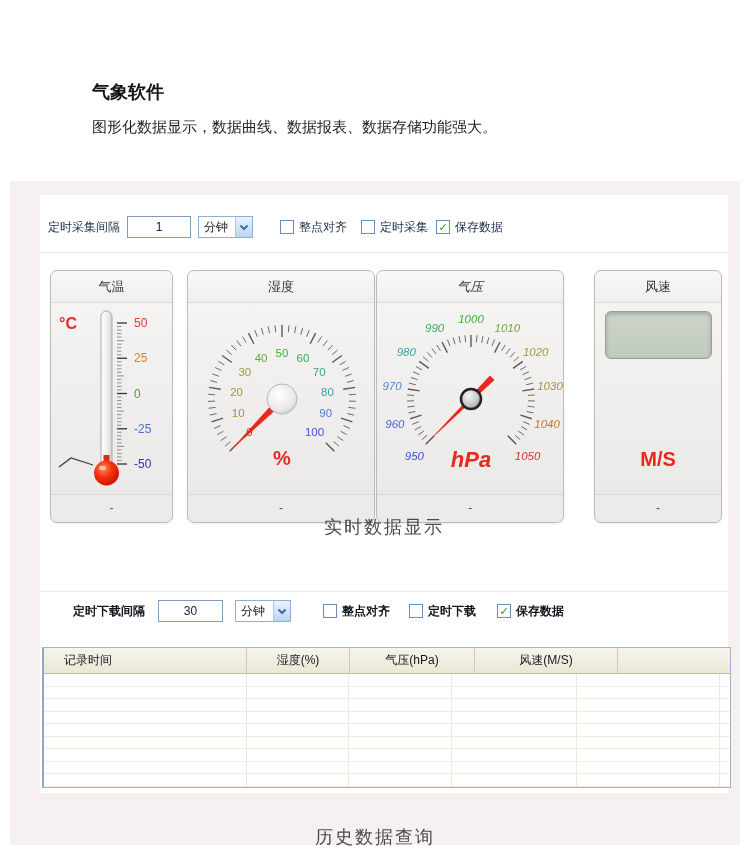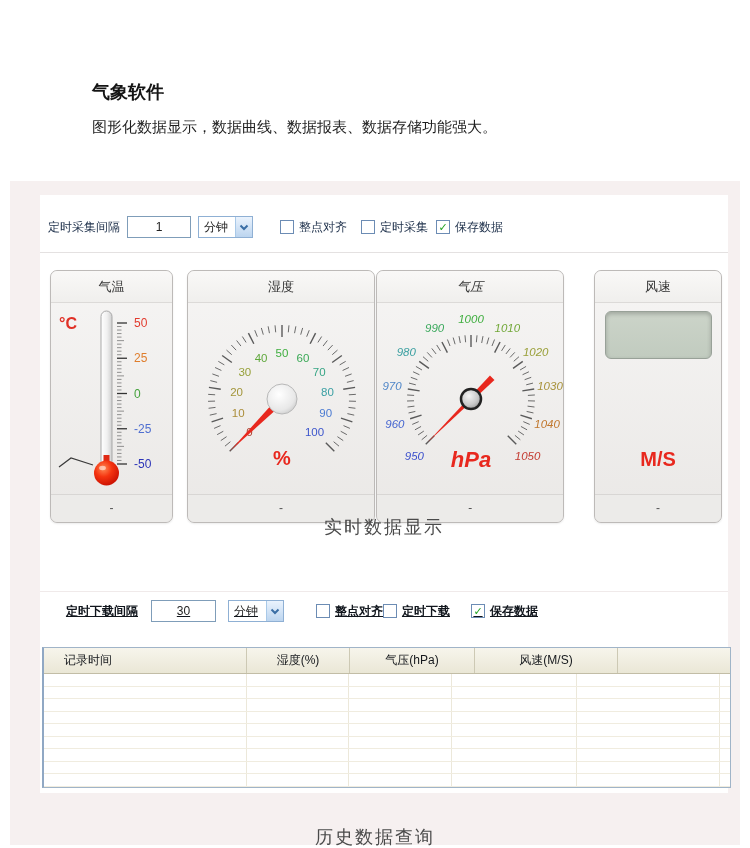--- a/index.html
+++ b/index.html
@@ -11,21 +11,21 @@
   .page-title { position:absolute; left:92px; top:80px; font-size:18px; font-weight:bold; color:#141414; }
   .page-subtitle { position:absolute; left:92px; top:118px; font-size:15px; color:#1e1e1e;
     font-family:"Liberation Serif","DejaVu Serif",serif; }
 
   .main-panel { position:absolute; left:10px; top:181px; width:730px; height:664px; background:#f6f0f0; }
   .inner-white { position:absolute; left:30px; top:14px; width:688px; height:598px; background:#ffffff; }
 
   
   .bar { position:absolute; display:flex; align-items:center; height:24px; font-size:12px; color:#22344e; }
   #acq-bar { left:8px; top:20px; }
-  #dl-bar  { left:26px; top:404px; color:#10151c; font-weight:bold;text-decoration:underline; }
+  #dl-bar  { left:33px; top:404px; color:#10151c; font-weight:bold; }
   .bar-label { white-space:nowrap; }
   .num-input { height:20px; border:1px solid #7f9db9; text-align:center; font-size:12px; padding:0;
     font-family:inherit; color:#222; background:#fff; }
   .combo { display:inline-flex; height:22px; border:1px solid #8fb0d4; background:#fff; align-items:stretch; box-sizing:border-box; }
   .combo-text { flex:1; font-size:12px; display:flex; align-items:center; padding-left:5px; font-weight:normal; color:#222; }
   .combo-btn { width:16px; background:linear-gradient(#eaf3fd,#bcd5ef); border-left:1px solid #a9c9e8;
     display:flex; align-items:center; justify-content:center; }
   .cb { display:inline-flex; align-items:center; gap:5px; font-weight:normal; }
   #dl-bar .cb { font-weight:bold; }
   .cb .box { width:12px; height:12px; border:1px solid #6c8cb4; background:#fff; font-size:11px;
@@ -363,21 +363,21 @@
         <span class="combo-btn">
           <svg width="10" height="7" viewBox="0 0 10 7">
               <polyline points="1.5,1.5 5,5 8.5,1.5" fill="none" stroke="#3a6ea5" stroke-width="2"></polyline>
             </svg>
         </span>
       </span>
       <span class="cb" style="margin-left:32px;">
         <span class="box"></span>
         <span>整点对齐</span>
       </span>
-      <span class="cb" style="">
+      <span class="cb" style="margin-left:19px;">
         <span class="box"></span>
         <span>定时下载</span>
       </span>
       <span class="cb" style="margin-left:21px;">
         <span class="box on">✓</span>
         <span>保存数据</span>
       </span>
     </div>
 
     <div id="htable">

